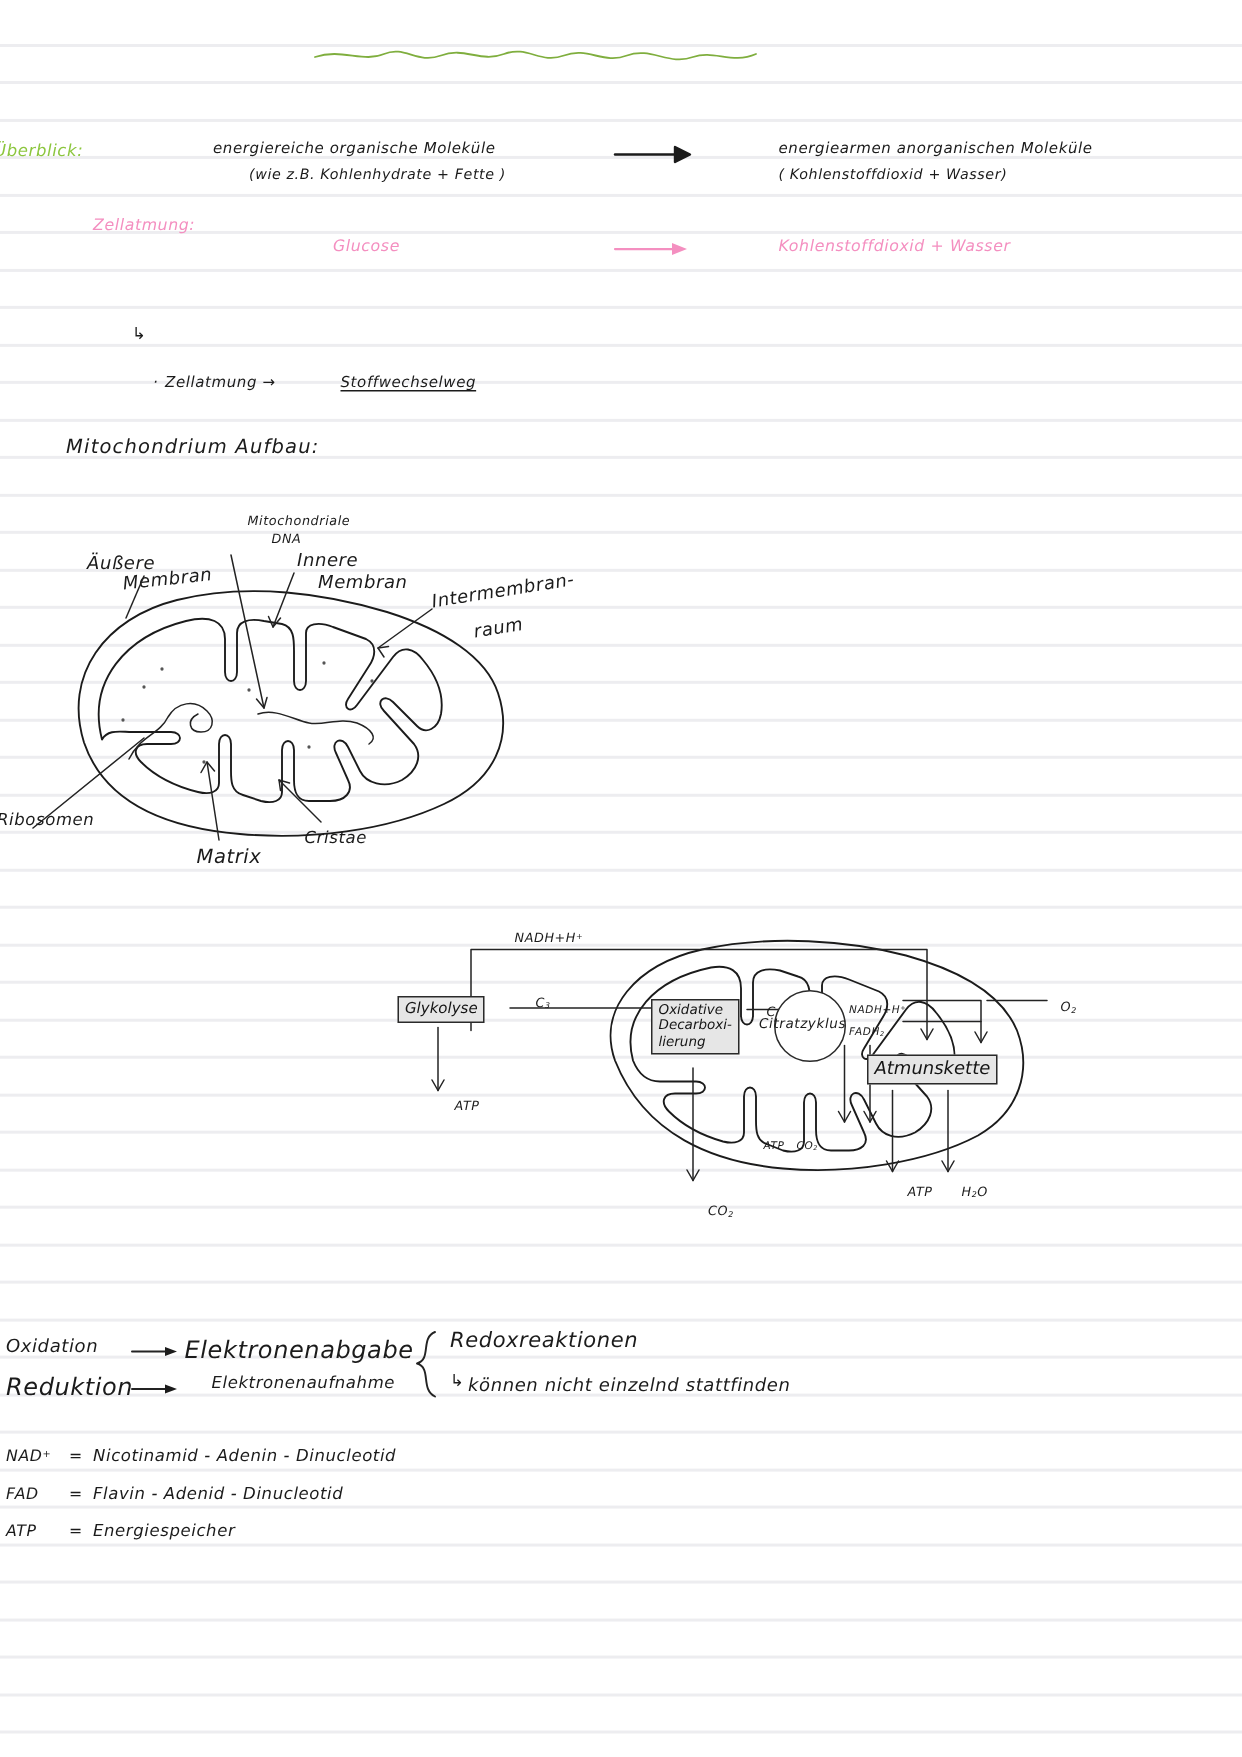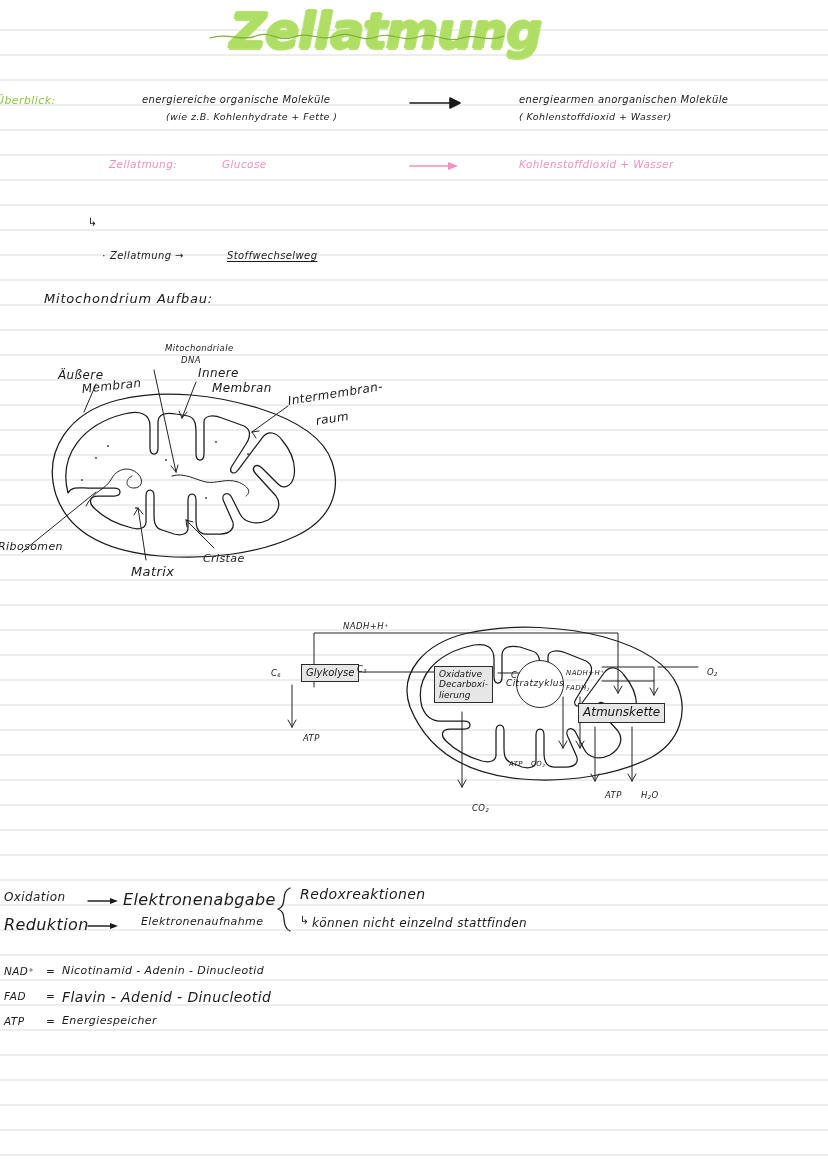--- a/index.html
+++ b/index.html
@@ -82,21 +82,20 @@
     border:1.3px solid #2a2a2a;border-radius:50%;
     width:46px;height:46px;background:#fff;
   }
 </style>
 </head>
 <body>
 
 <div id="ruled"></div>
 
 <div id="title-wrap">
-  <div id="title">Zellatmung</div>
   <svg id="title-squiggle" width="310" height="40" viewBox="0 0 310 40">
     <path class="ink-thin" style="stroke:#7fae3e;stroke-width:1.2" d="M2,22 C20,16 34,26 48,20 C62,14 70,27 86,21 C102,15 112,26 128,20
          C144,14 152,27 168,21 C184,15 194,27 210,21 C226,15 238,28 254,22
          C268,17 280,27 296,20"></path>
   </svg>
 </div>
 
 <div class="layer">
   <div class="hw sk green" style="left:-4px;top:94px;font-size:11px;">Überblick:</div>
   <div class="hw sk" style="left:142px;top:94px;">energiereiche  organische   Moleküle</div>
@@ -105,21 +104,21 @@
   <svg style="left:408px;top:95px;" width="56" height="16" viewBox="0 0 56 16">
     <path class="ink" style="stroke-width:1.6" d="M2,8 H44"></path>
     <path class="ink" style="stroke-width:1.6;fill:#1b1b1b" d="M42,3 L52,8 L42,13 Z"></path>
   </svg>
 
   <div class="hw sk" style="left:519px;top:94px;">energiearmen  anorganischen  Moleküle</div>
   <div class="hw sk" style="left:519px;top:111px;font-size:9.5px;">( Kohlenstoffdioxid + Wasser)</div>
 </div>
 
 <div class="layer">
-  <div class="hw sk pink" style="left:62px;top:158px;font-size:10.5px;margin-left:47px;">Zellatmung:</div>
+  <div class="hw sk pink" style="left:62px;top:144px;font-size:10.5px;">Zellatmung:</div>
   <div class="hw sk pink" style="left:222px;top:158px;font-size:10.5px;">Glucose</div>
   <svg style="left:408px;top:159px;" width="54" height="14" viewBox="0 0 54 14">
     <path class="ink-pink" d="M2,7 H42"></path>
     <path style="fill:#f48fc0" d="M40,3 L50,7 L40,11 Z"></path>
   </svg>
   <div class="hw sk pink" style="left:519px;top:158px;font-size:10.5px;">Kohlenstoffdioxid  +  Wasser</div>
 </div>
 
 <div class="layer">
   <div class="hw sk" style="left:88px;top:216px;font-size:11px;">↳</div>
@@ -292,21 +291,21 @@
     <path class="ink-thin" d="M345,166 l-4,-7 M345,166 l4,-7"></path>
 
     <path class="ink-thin" d="M382,112 L382,166"></path>
     <path class="ink-thin" d="M382,166 l-4,-7 M382,166 l4,-7"></path>
   </svg>
 
   <div class="hw sk small" style="left:322px;top:621px;"><span>NADH+H</span><sup>+</sup></div>
 
   <div class="hw sk small" style="left:250px;top:668px;"><span>C</span><sub>6</sub></div>
 
-  <div class="boxlabel" style="left:265px;top:664px;margin-left:36px;">Glykolyse</div>
+  <div class="boxlabel" style="left:265px;top:664px;">Glykolyse</div>
 
   <div class="hw sk small" style="left:336px;top:664px;"><span>C</span><sub>3</sub></div>
 
   <div class="hw sk small" style="left:282px;top:733px;">ATP</div>
 
   <div class="boxlabel" style="left:434px;top:666px;font-size:9px;">
     <div>Oxidative</div>
     <div>Decarboxi-</div>
     <div>lierung</div>
   </div>
@@ -354,18 +353,18 @@
   <div class="hw sk" style="left:312px;top:916px;font-size:12px;">können  nicht  einzelnd   stattfinden</div>
 </div>
 
 <div class="layer">
   <div class="hw sk" style="left:4px;top:965px;font-size:10.5px;"><span>NAD</span><sup>+</sup></div>
   <div class="hw sk" style="left:46px;top:965px;font-size:10.5px;">=</div>
   <div class="hw sk" style="left:62px;top:964px;font-size:11px;">Nicotinamid - Adenin - Dinucleotid</div>
 
   <div class="hw sk" style="left:4px;top:990px;font-size:10.5px;"><span>FAD</span><sup></sup></div>
   <div class="hw sk" style="left:46px;top:990px;font-size:10.5px;">=</div>
-  <div class="hw sk" style="left:62px;top:989px;font-size:14px;">Flavin - Adenid - Dinucleotid</div>
+  <div class="hw sk" style="left:62px;top:989px;font-size:11px;">Flavin - Adenid - Dinucleotid</div>
 
   <div class="hw sk" style="left:4px;top:1015px;font-size:10.5px;"><span>ATP</span><sup></sup></div>
   <div class="hw sk" style="left:46px;top:1015px;font-size:10.5px;">=</div>
   <div class="hw sk" style="left:62px;top:1014px;font-size:11px;">Energiespeicher</div>
 </div>
 
 </body></html>

